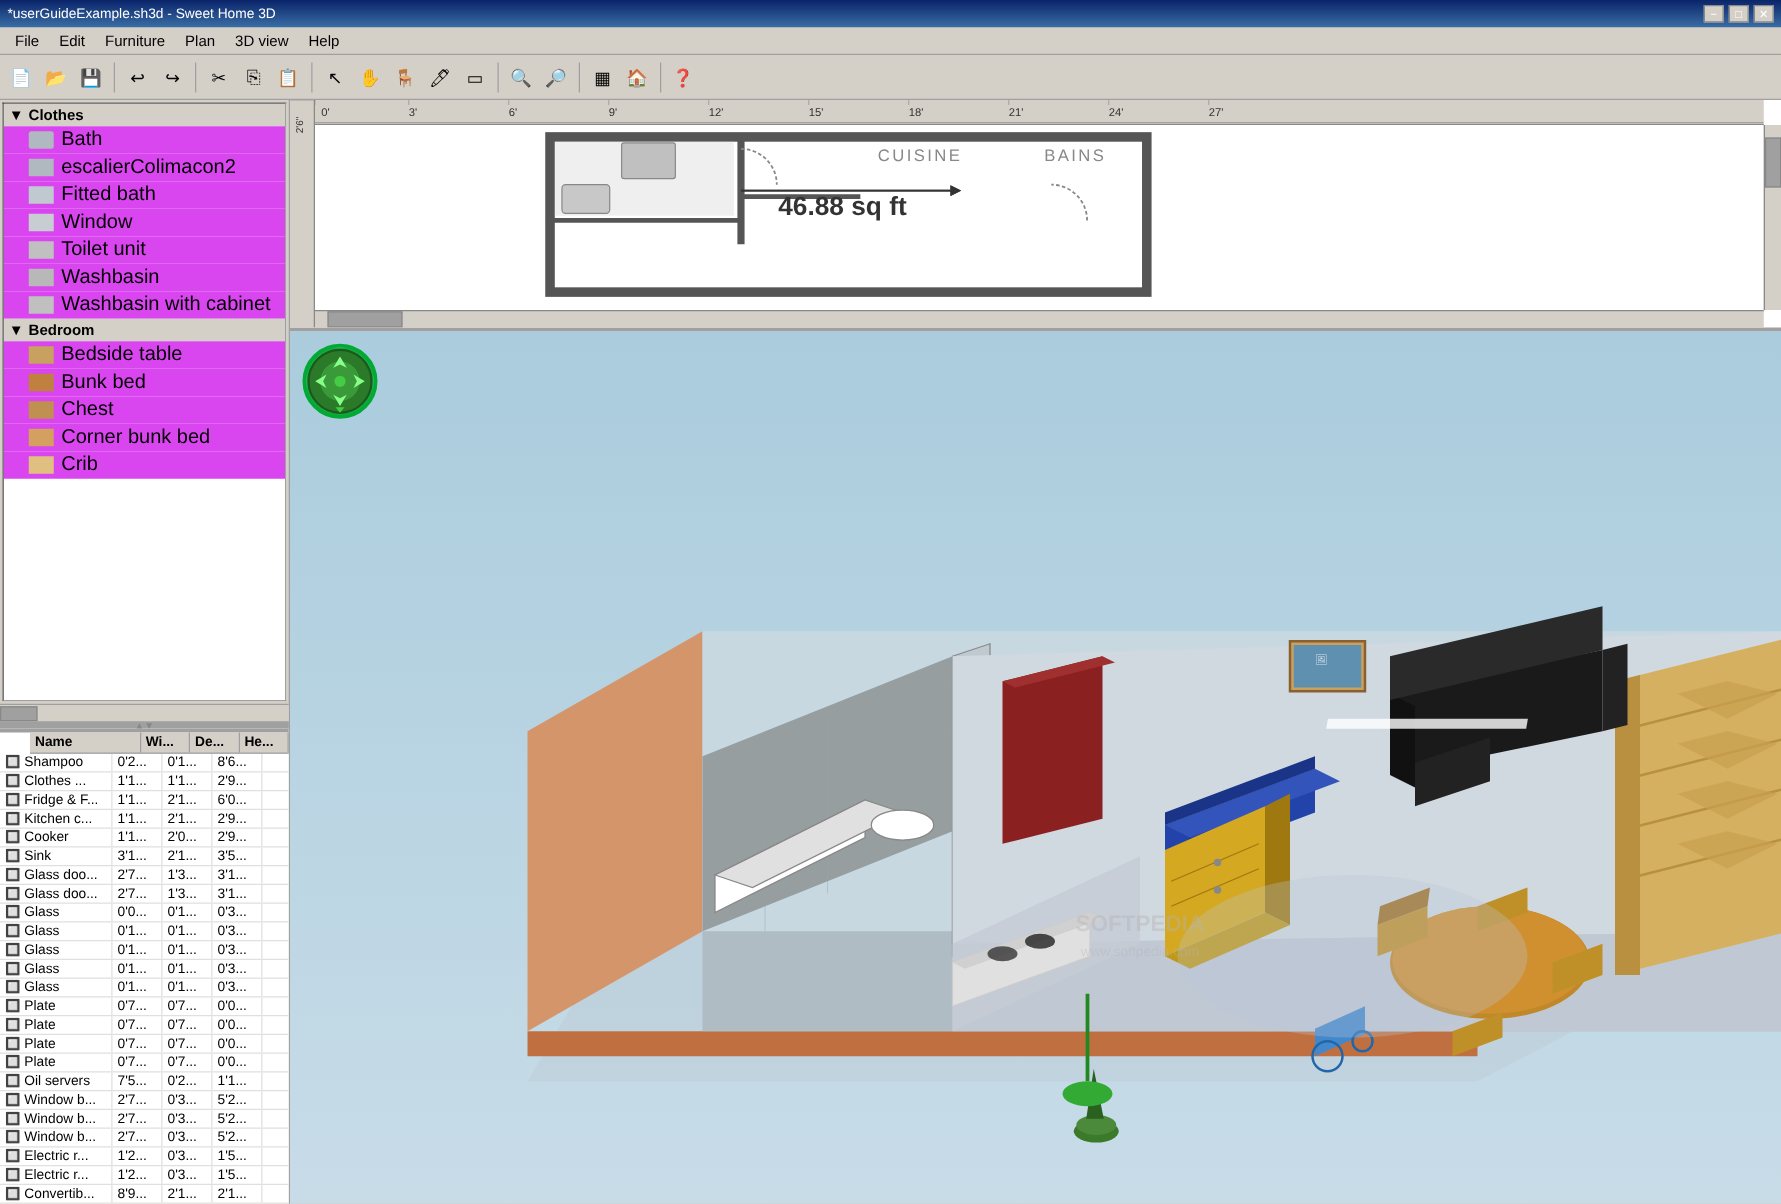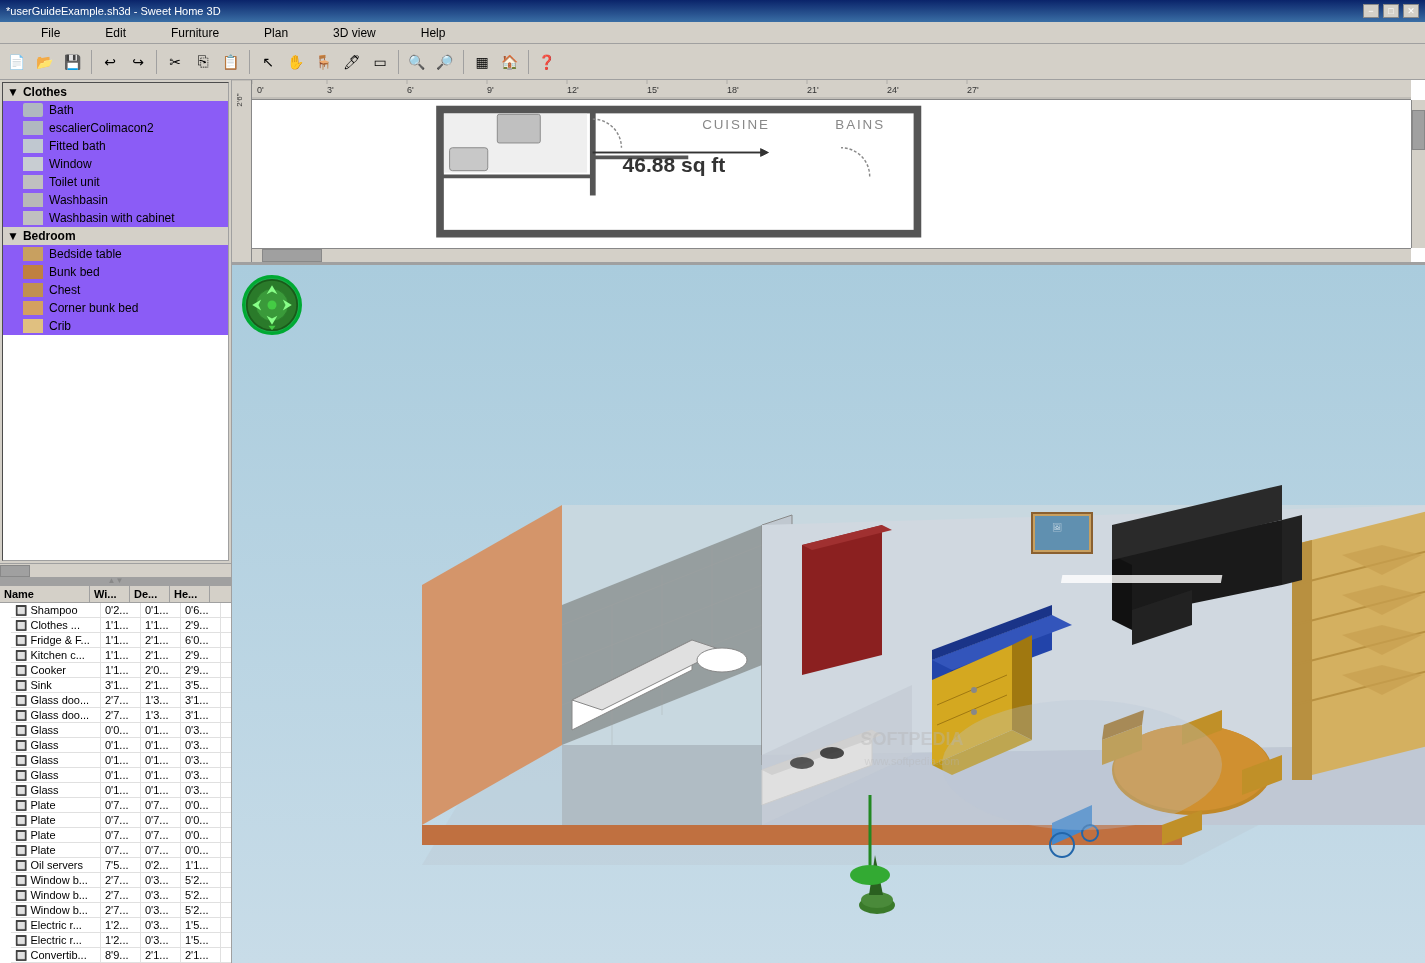--- a/index.html
+++ b/index.html
@@ -32,21 +32,20 @@
       background: #d4d0c8;
       display: flex;
       align-items: center;
       padding: 0 4px;
       border-bottom: 1px solid #a0a0a0;
     }
     .menu-item {
       padding: 2px 8px;
       cursor: pointer;
       font-size: 12px;
-      margin-left: 29px;
     }
 
     
     #toolbar {
       height: 36px;
       background: #d4d0c8;
       display: flex;
       align-items: center;
       padding: 0 4px;
       gap: 2px;
@@ -94,23 +93,23 @@
       cursor: pointer;
       font-weight: bold;
       font-size: 12px;
       gap: 4px;
     }
     .tree-item {
       display: flex;
       align-items: center;
       padding: 2px 4px 2px 20px;
       cursor: pointer;
-      font-size: 12px;
+      font-size: 16px;
       gap: 6px;
-      background: #8b5cf6;
+      background: #d946ef;
     }
     .tree-icon {
       width: 20px; height: 14px;
       background: #c0c0c0;
       display: inline-block;
       flex-shrink: 0;
     }
 
     
     #bottom-table {
@@ -119,37 +118,37 @@
       background: white;
       display: flex;
       flex-direction: column;
     }
     #table-header {
       display: flex;
       background: #d4d0c8;
       border-bottom: 1px solid #a0a0a0;
       font-size: 11px;
       font-weight: bold;
+      margin-left: 24px;
     }
     .table-col-header {
       padding: 2px 4px;
       border-right: 1px solid #a0a0a0;
       overflow: hidden;
       white-space: nowrap;
     }
     #table-body {
       flex: 1;
       overflow-y: auto;
     }
     .table-row {
       display: flex;
       font-size: 11px;
       border-bottom: 1px solid #e0e0e0;
       align-items: center;
-      margin-left: 11px;
     }
     .table-cell {
       padding: 1px 4px;
       border-right: 1px solid #e0e0e0;
       overflow: hidden;
       white-space: nowrap;
     }
 
     
     #right-area {
@@ -397,21 +396,21 @@
         <div class="table-col-header col-he">He...</div>
       </div>
       <div id="table-body">
 
       <div class="table-row">
     <div class="table-cell col-name">
       <span style="font-size:10px; margin-right:3px;">🔲</span>Shampoo
     </div>
     <div class="table-cell col-wi">0'2...</div>
     <div class="table-cell col-de">0'1...</div>
-    <div class="table-cell col-he">0'6...</div>
+    <div class="table-cell col-he">8'6...</div>
   </div>
           <div class="table-row">
     <div class="table-cell col-name">
       <span style="font-size:10px; margin-right:3px;">🔲</span>Clothes ...
     </div>
     <div class="table-cell col-wi">1'1...</div>
     <div class="table-cell col-de">1'1...</div>
     <div class="table-cell col-he">2'9...</div>
   </div>
           <div class="table-row">

